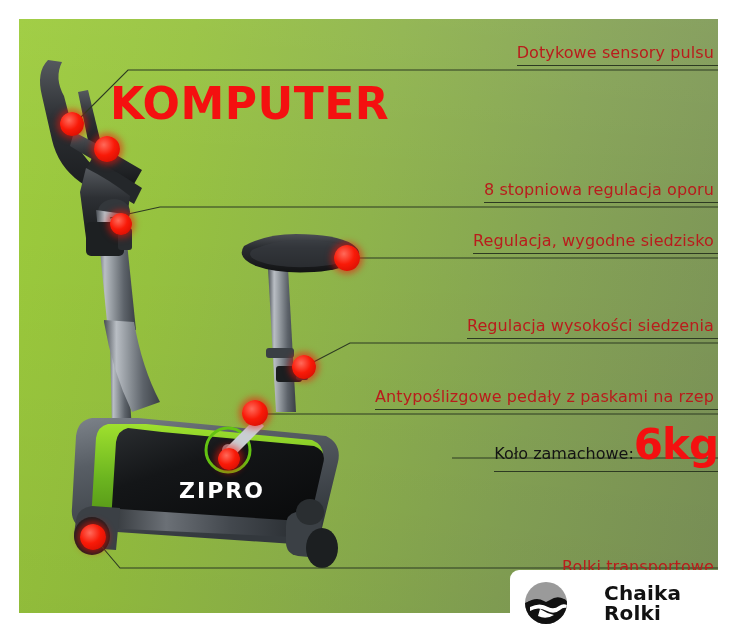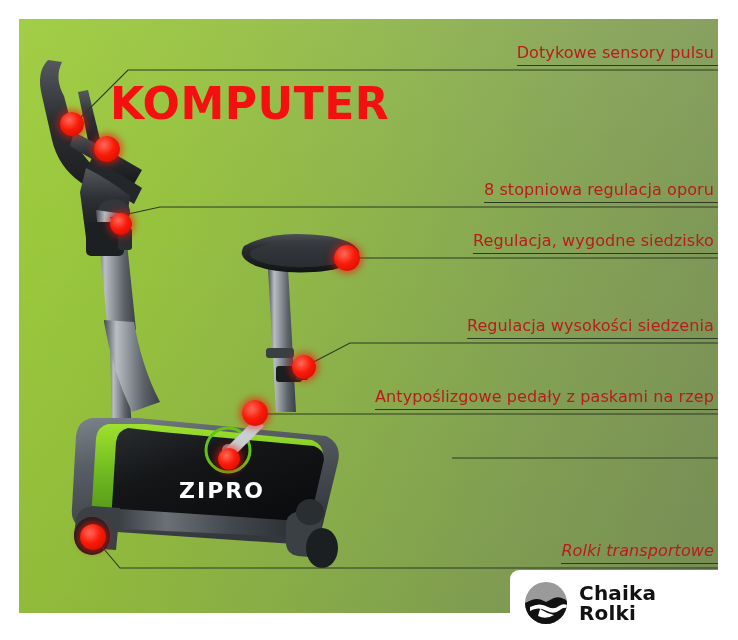--- a/index.html
+++ b/index.html
@@ -62,21 +62,21 @@
     box-shadow:0 0 6px 3px rgba(242,20,10,.55);
   }
 
   
   .bike{position:absolute;left:0;top:0;width:738px;height:640px;}
 
   
   .logo-box{
     position:absolute;left:510px;top:570px;width:208px;height:66px;
     background:#ffffff;border-radius:9px 0 0 0;
-    display:flex;align-items:center;padding-left:14px;box-sizing:border-box;
+    display:flex;align-items:center;padding-left:14px;box-sizing:border-box;gap:25px;
   }
   .logo-mark{width:44px;height:44px;flex:0 0 44px;position:relative;}
   .logo-text{margin-left:11px;line-height:1.02;}
   .logo-text span{
     display:block;font-size:20px;font-weight:bold;color:#121212;letter-spacing:.2px;
   }
 </style>
 </head>
 <body>
 
@@ -218,22 +218,26 @@
   <div class="callout" style="top:388px;">
     <span class="ctext">Antypoślizgowe pedały z paskami na rzep</span>
     <span class="cline"></span>
   </div>
 
   <div class="callout" style="top:317px;">
     <span class="ctext">Regulacja wysokości siedzenia</span>
     <span class="cline"></span>
   </div>
 
-
-  <div class="callout" style="top:542px;font-style:italic;">
+  <div class="flywheel-row" style="top:420px;">
+    <span class="lbl">Koło zamachowe:</span><span class="val">6kg</span>
+    <span class="cline"></span>
+  </div>
+
+  <div class="callout" style="top:558px;">
     <span class="ctext">Rolki transportowe</span>
     <span class="cline"></span>
   </div>
 
   <div class="logo-box">
     <div class="logo-mark">
       <svg viewBox="0 0 44 44" width="44" height="44">
         <defs>
             <clipPath id="cc">
               <circle cx="22" cy="22" r="21"></circle>

